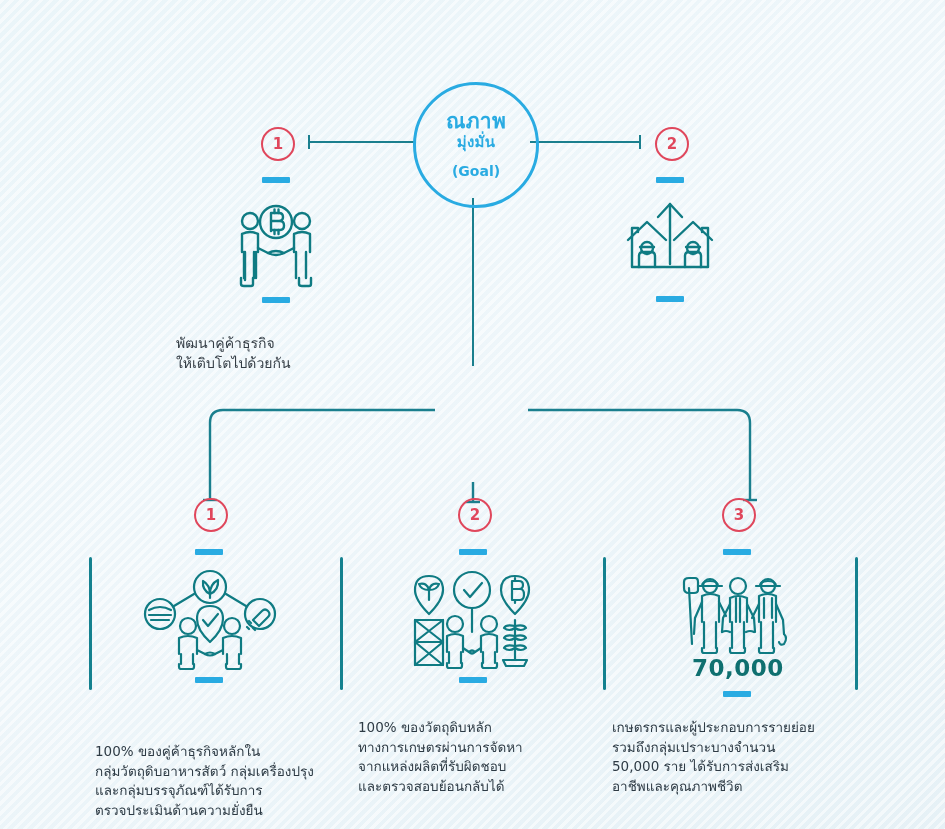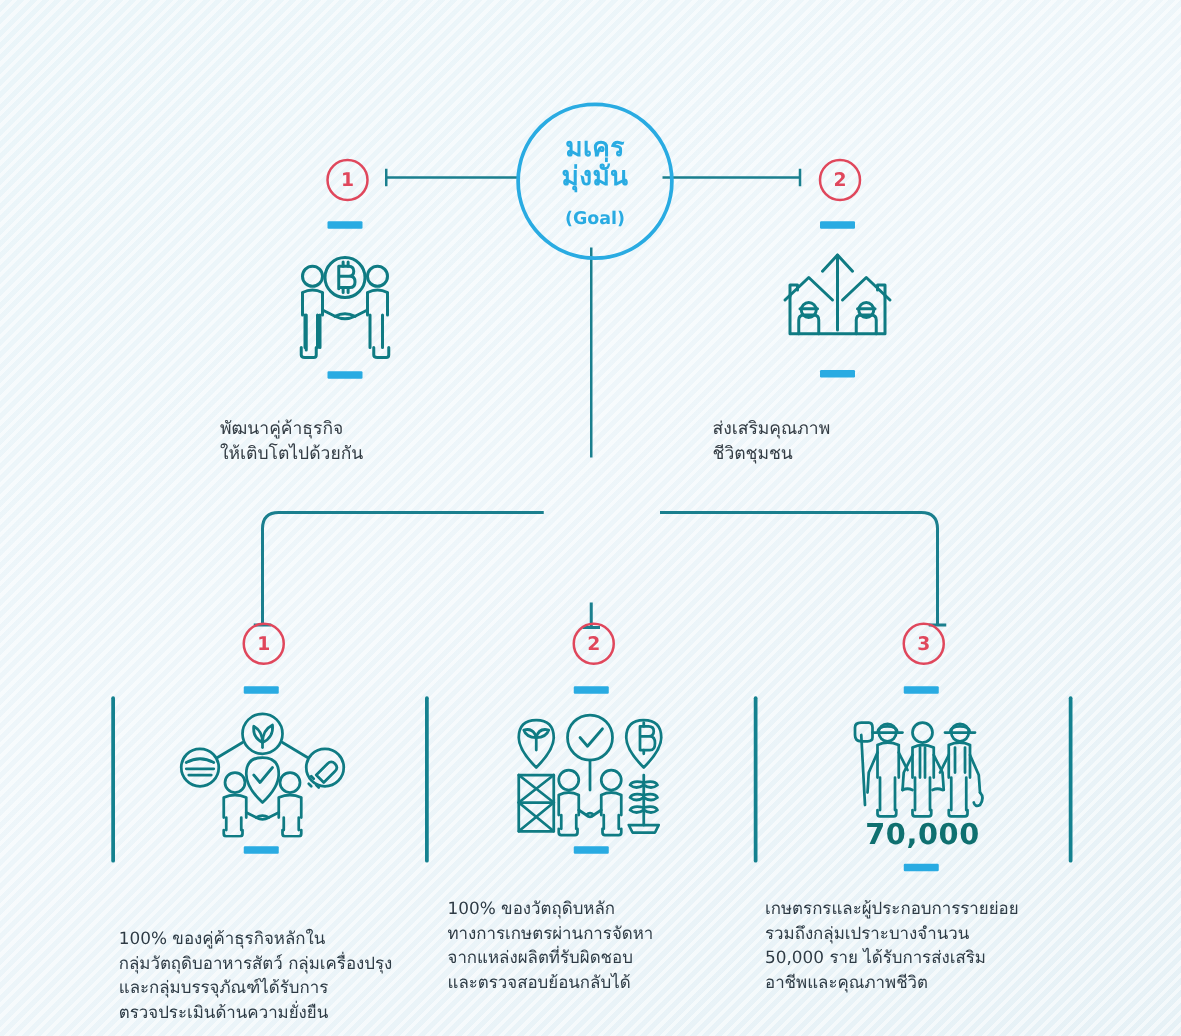--- a/index.html
+++ b/index.html
@@ -21,21 +21,21 @@
   }
   
   .hub{
     position:absolute;border:3px solid #29ABE2;border-radius:50%;
     background:transparent;
     display:flex;flex-direction:column;align-items:center;justify-content:center;
     text-align:center;color:#29ABE2;line-height:1.12;
     z-index:6;
   }
   .hub .l1{font-size:21px;font-weight:bold;letter-spacing:.3px;}
-  .hub .l2{font-size:21px;font-weight:bold;letter-spacing:.3px;}
+  .hub .l2{font-size:15px;font-weight:bold;letter-spacing:.3px;}
   .hub .l3{font-size:14px;font-weight:bold;margin-top:14px;}
   #hub-goal{left:413px;top:82px;width:120px;height:120px;}
   #hub-target{left:413px;top:362px;width:120px;height:120px;}
 
   
   .conn{position:absolute;z-index:2;}
   .vline{position:absolute;background:#1a7f8e;width:2px;z-index:2;}
   .hline{position:absolute;background:#1a7f8e;height:2px;z-index:2;}
   .tcap{position:absolute;background:#1a7f8e;width:2px;height:14px;z-index:3;}
 
@@ -71,21 +71,21 @@
 
   <div class="hline" style="left:308px;top:141px;width:108px;"></div>
   <div class="tcap" style="left:308px;top:135px;"></div>
 
   <div class="hline" style="left:530px;top:141px;width:110px;"></div>
   <div class="tcap" style="left:639px;top:135px;"></div>
 
   <div class="vline" style="left:472px;top:198px;height:168px;"></div>
 
   <div class="hub" id="hub-goal">
-    <div class="l1">มเคร</div>
+    <div class="l1">ณภาพ</div>
     <div class="l2">มุ่งมั่น</div>
     <div class="l3">(Goal)</div>
   </div>
 
 
   <svg class="conn" style="left:170px;top:390px;" width="620" height="115" viewBox="0 0 620 115">
     <path d="M40 110 L40 33 Q40 20 53 20 L265 20" fill="none" stroke="#1a7f8e" stroke-width="2.4"></path>
     <path d="M580 110 L580 33 Q580 20 567 20 L358 20" fill="none" stroke="#1a7f8e" stroke-width="2.4"></path>
     <path d="M303 92 L303 112" fill="none" stroke="#1a7f8e" stroke-width="2.4"></path>
     <path d="M33 110 L47 110" fill="none" stroke="#1a7f8e" stroke-width="2.4"></path>
@@ -129,22 +129,20 @@
       <path d="M88 30 L88 39 M82 30 L82 34 M88 30 L82 30"></path>
       <circle cx="27" cy="50" r="6"></circle>
       <path d="M20 49 L34 49"></path>
       <path d="M19 69 L19 58 Q19 54 23 54 L31 54 Q35 54 35 58 L35 69"></path>
       <circle cx="73" cy="50" r="6"></circle>
       <path d="M66 49 L80 49"></path>
       <path d="M65 69 L65 58 Q65 54 69 54 L77 54 Q81 54 81 58 L81 69"></path>
     </g>
   </svg>
   <div class="dash" style="left:656px;top:296px;"></div>
-  <div class="cap top" style="left:570px;top:333px;width:200px;">ส่งเสริมคุณภาพ
-ชีวิตชุมชน</div>
 
   <div class="sep" style="left:89px;top:557px;height:133px;"></div>
   <div class="sep" style="left:340px;top:557px;height:133px;"></div>
   <div class="sep" style="left:603px;top:557px;height:133px;"></div>
   <div class="sep" style="left:855px;top:557px;height:133px;"></div>
 
   <div class="badge" style="left:194px;top:498px;">1</div>
   <div class="dash" style="left:195px;top:549px;"></div>
   <svg class="icon" style="left:143px;top:568px;" width="134" height="102" viewBox="0 0 134 102">
     <g fill="none" stroke="#0f7b83" stroke-width="2.2" stroke-linecap="round" stroke-linejoin="round">

